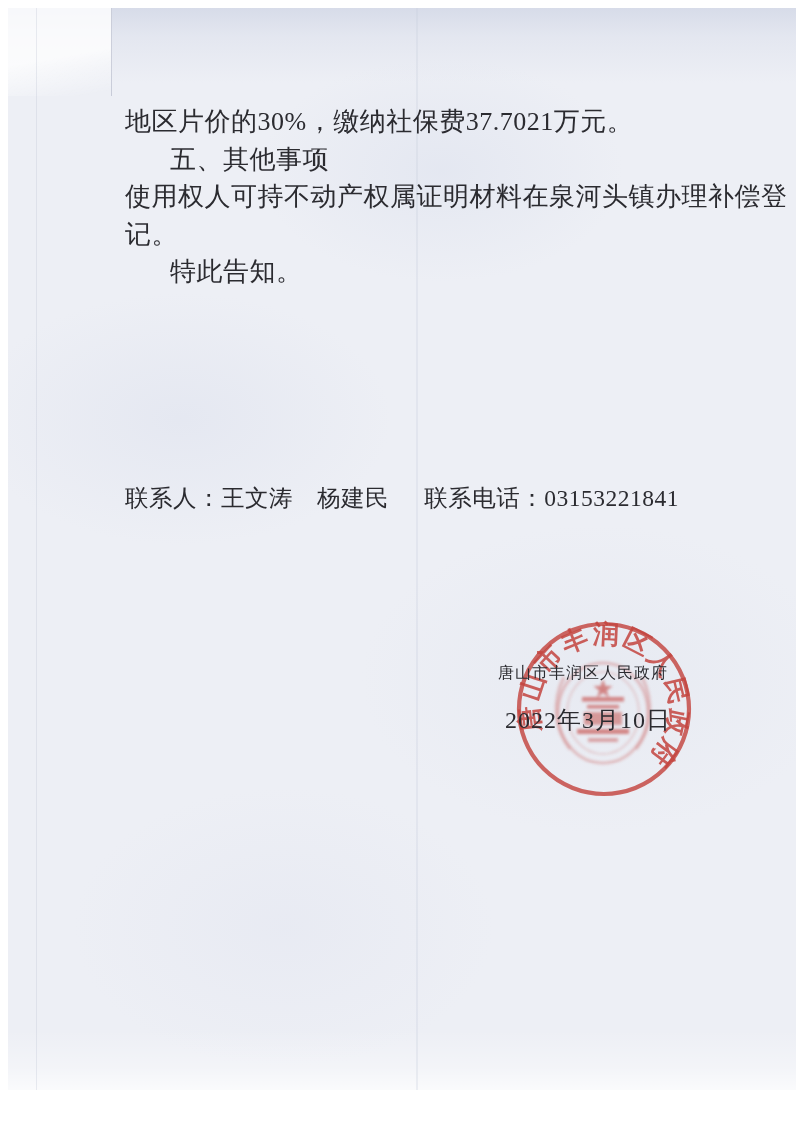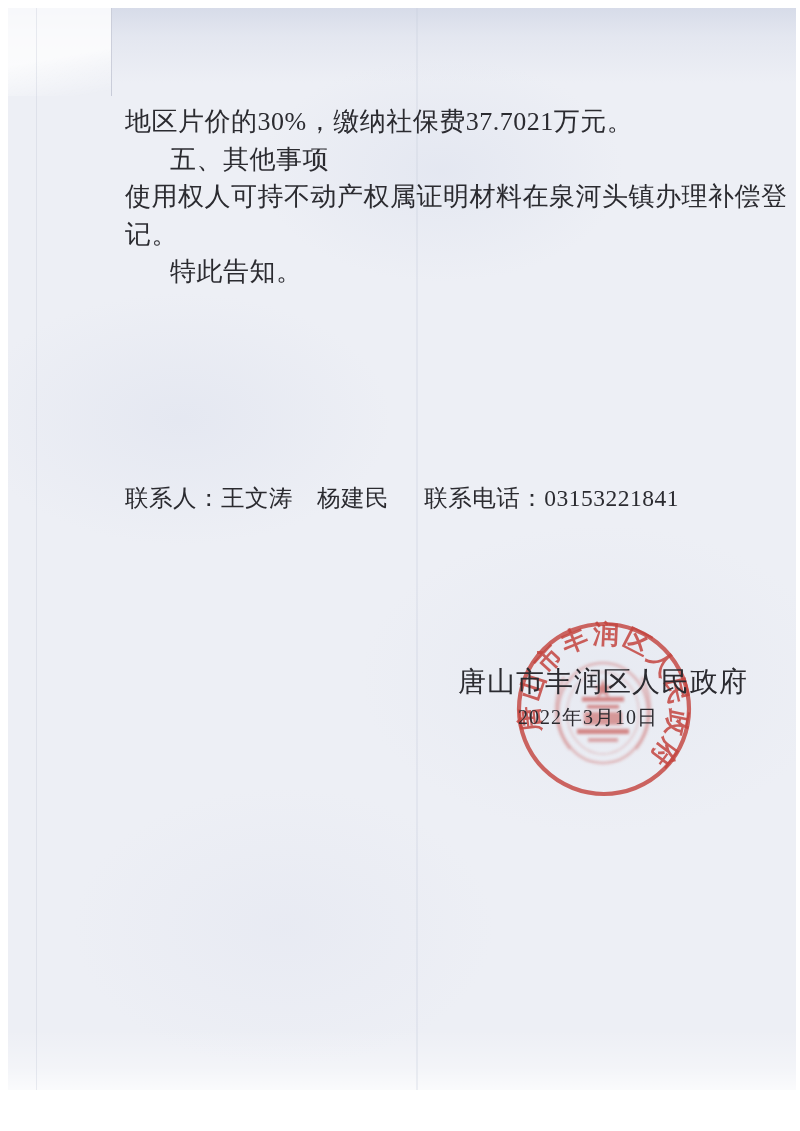--- a/index.html
+++ b/index.html
@@ -36,25 +36,25 @@
   }
   .body-block .line{height:37.6px;}
   .body-block .line.indent{padding-left:45px;}
   .contact-row{
     position:absolute;left:117px;top:474px;width:554px;
     display:flex;justify-content:space-between;
     font-size:23.5px;color:#2b2b30;letter-spacing:.5px;white-space:nowrap;gap:23px;
   }
   .issuer{
     position:absolute;left:450px;top:655px;width:250px;text-align:center;
-    font-size:28px;color:#2b2b30;letter-spacing:1px;white-space:nowrap;z-index:3;
+    font-size:16px;color:#2b2b30;letter-spacing:1px;white-space:nowrap;z-index:3;
   }
   .date{
     position:absolute;left:460px;top:696px;width:240px;text-align:center;
-    font-size:20px;color:#2b2b30;letter-spacing:1px;white-space:nowrap;z-index:3;
+    font-size:24px;color:#2b2b30;letter-spacing:1px;white-space:nowrap;z-index:3;
   }
   .seal{position:absolute;left:488px;top:593px;z-index:2;}
   .seal text{font-family:"Liberation Serif","DejaVu Serif",serif;font-weight:bold;}
 </style>
 </head>
 <body>
 
 <div class="sheet">
   <div class="corner-flap"></div>
   <div class="streak-a"></div>

